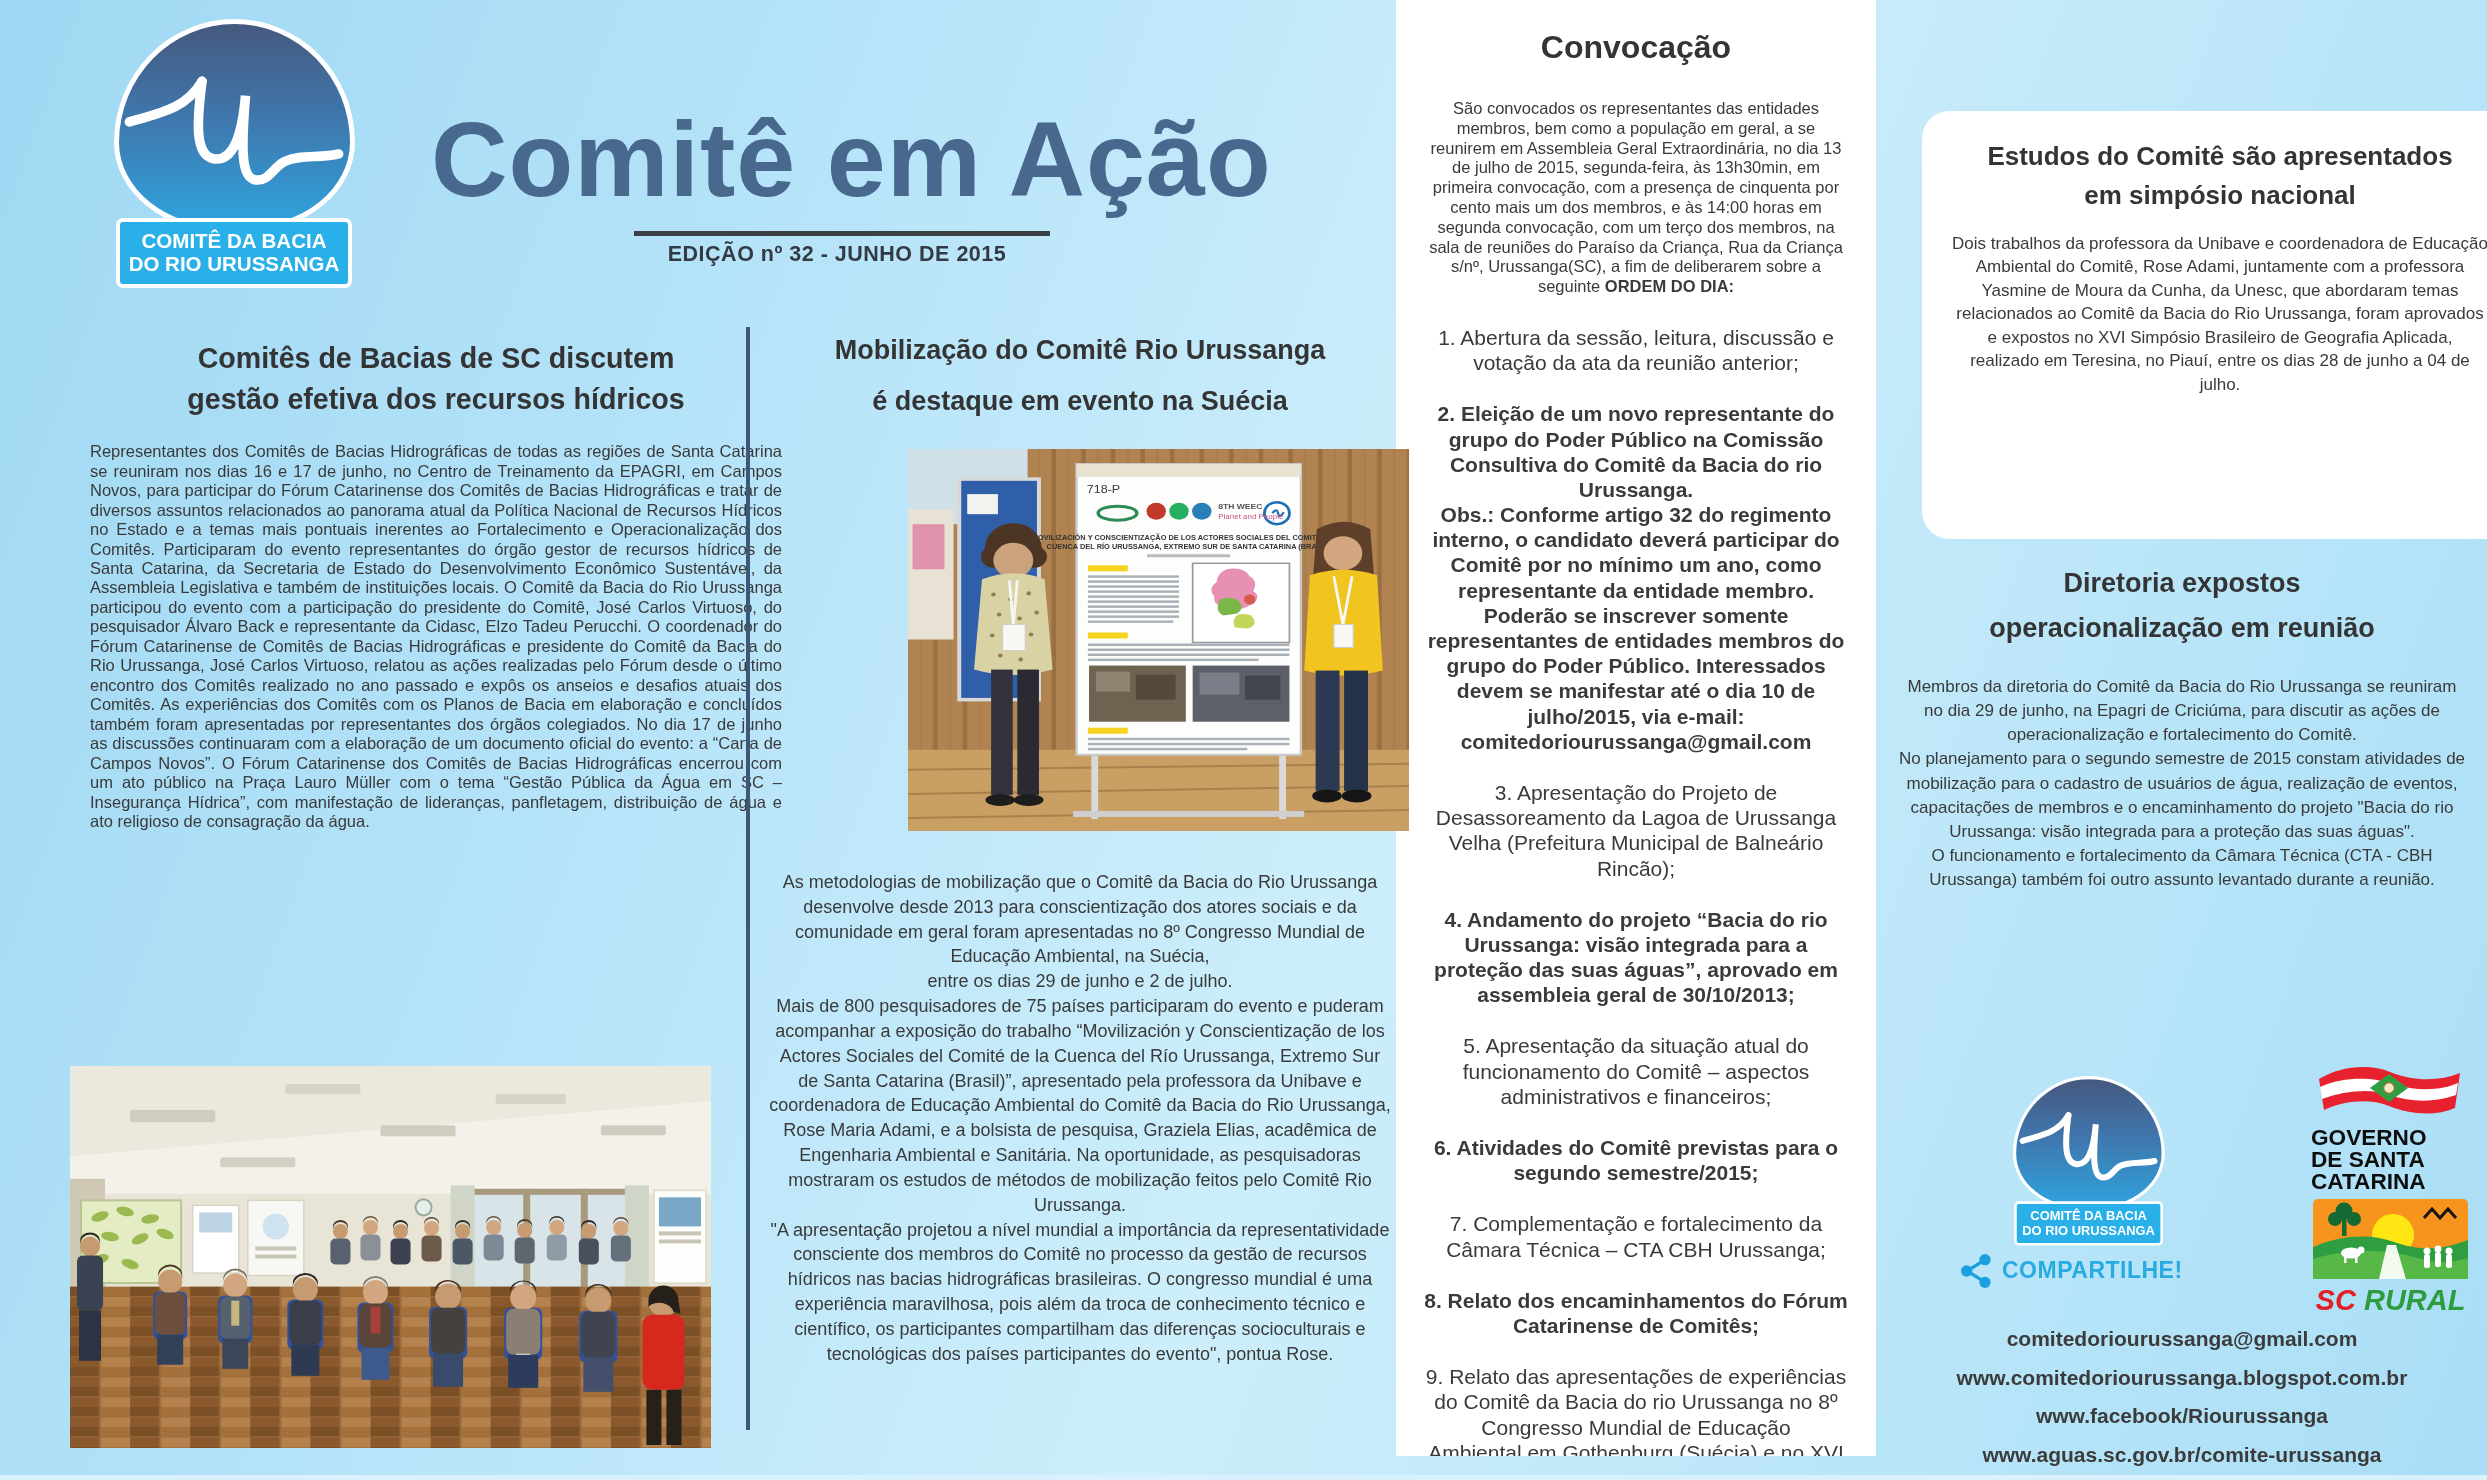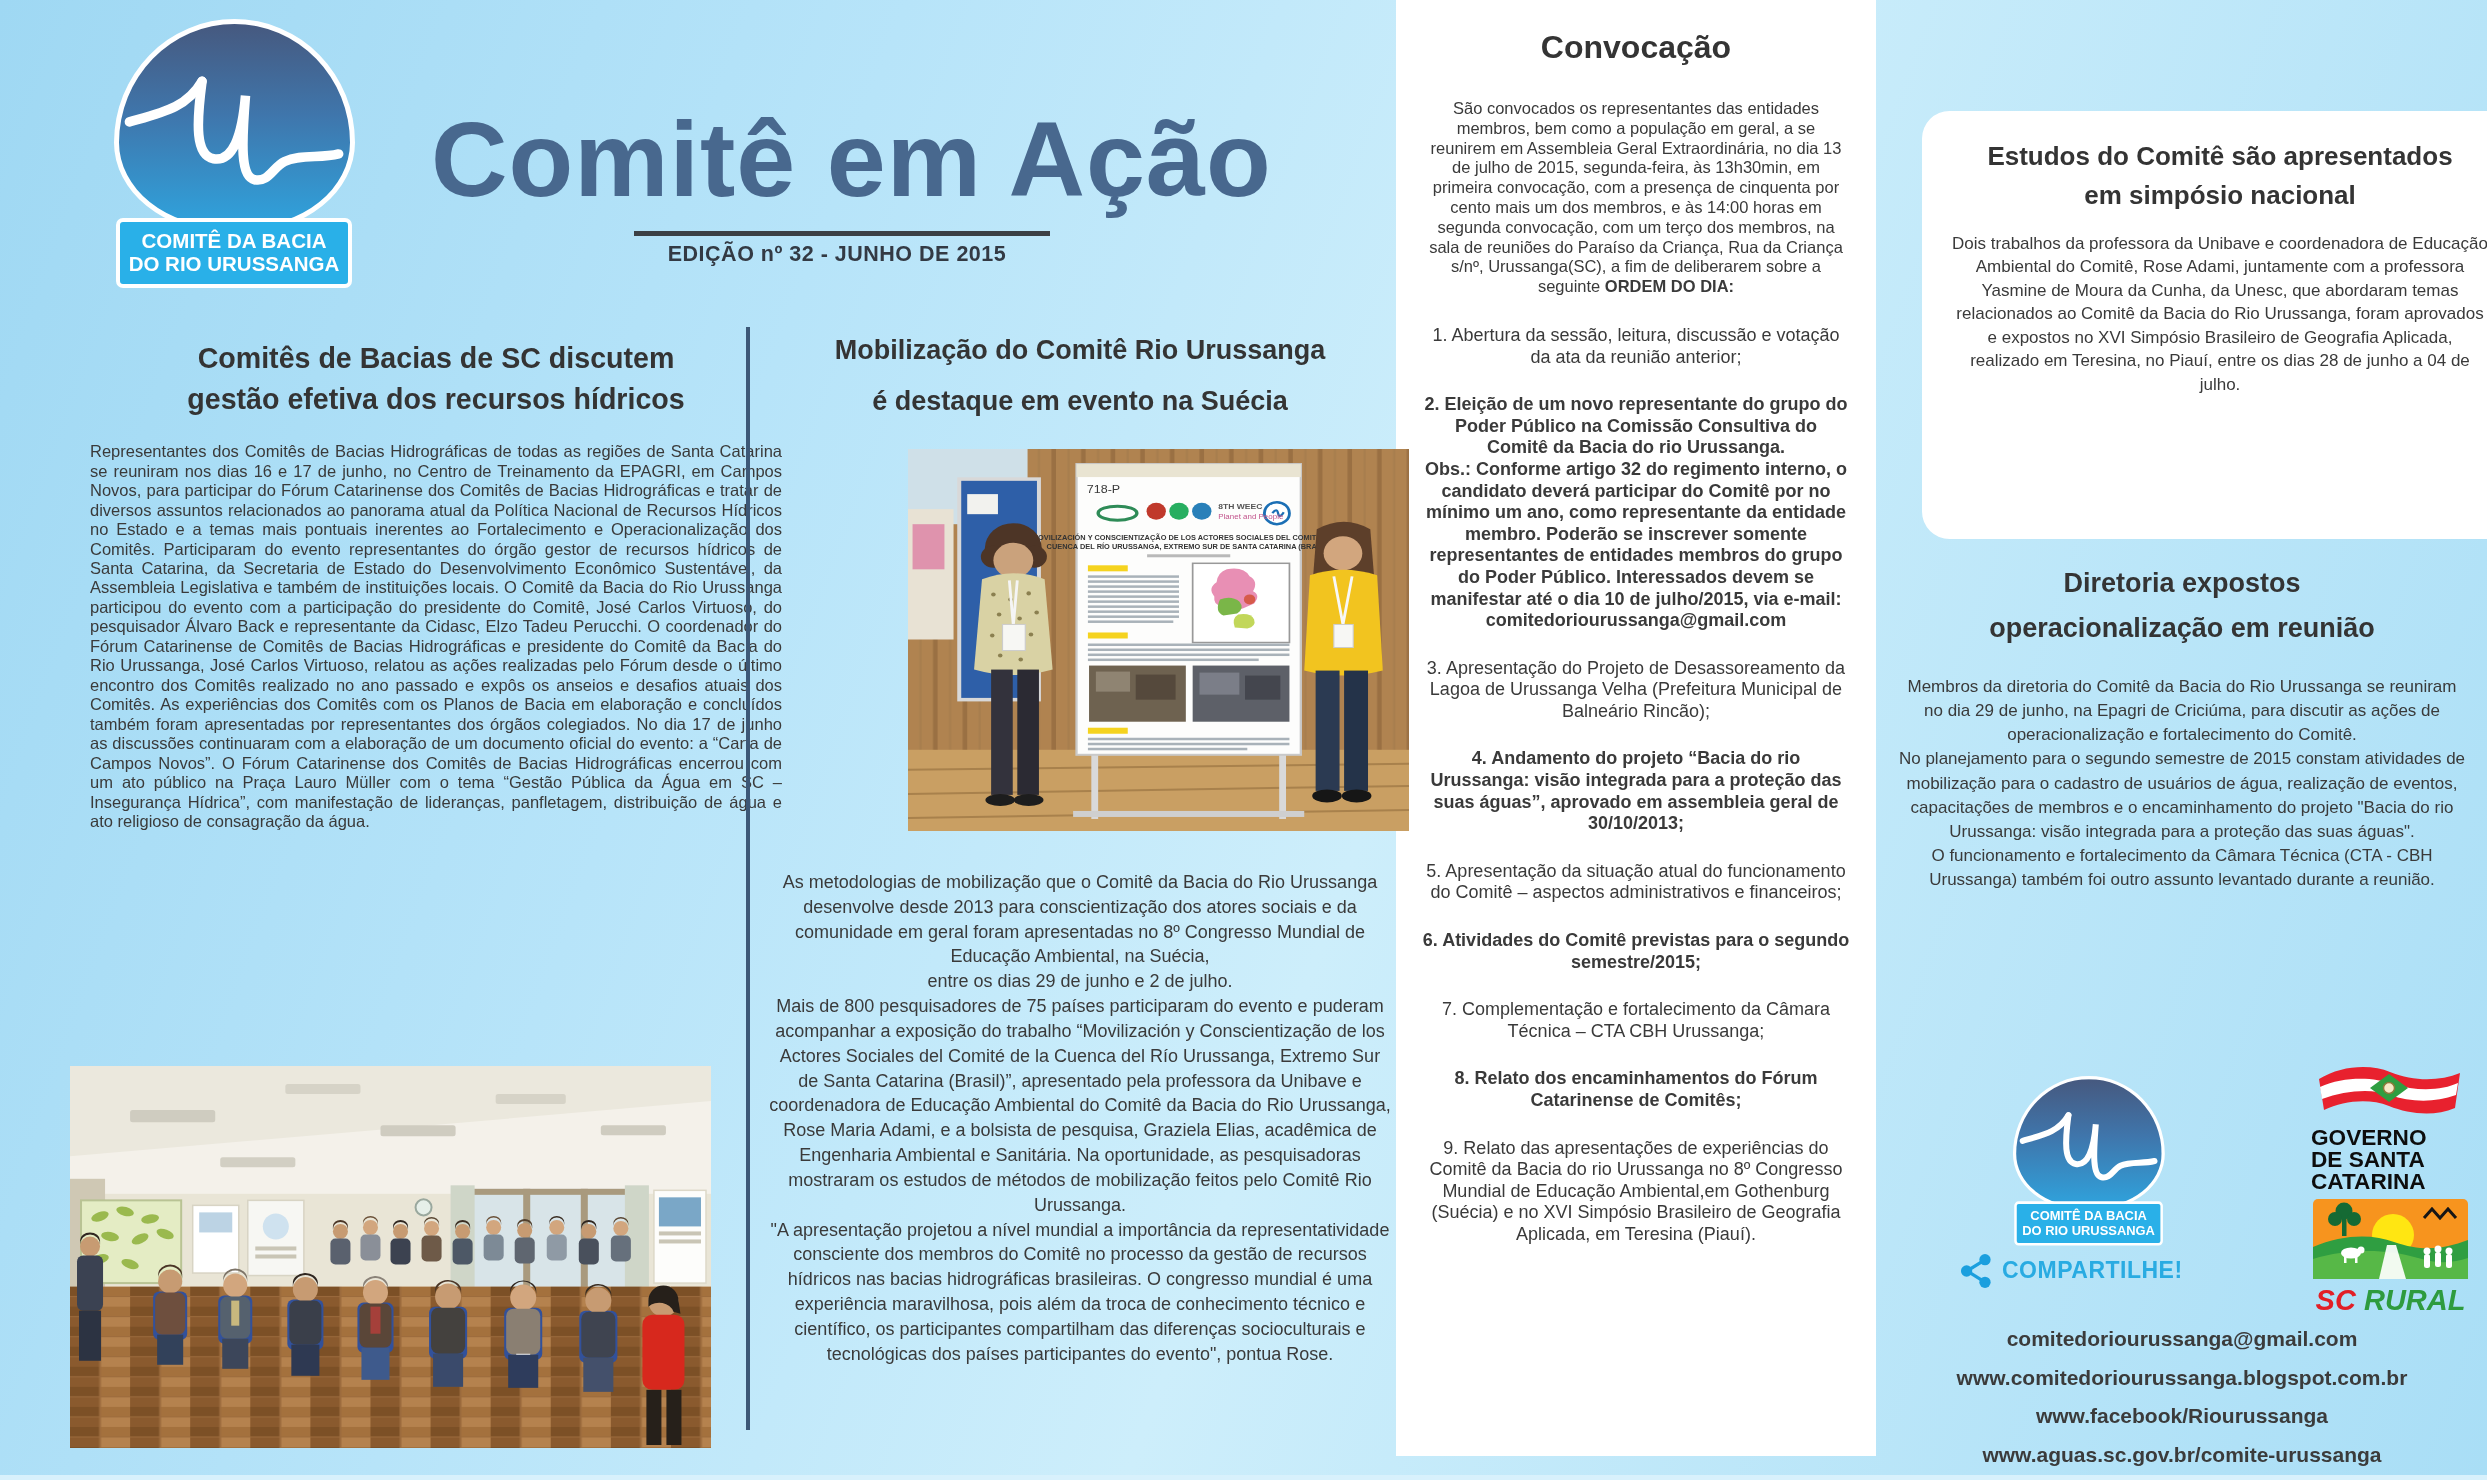--- a/index.html
+++ b/index.html
@@ -41,21 +41,21 @@
             line-height:1.9;color:#343434;white-space:pre-line;}
   .photo-mid{left:908px;top:449px;width:501px;height:382px;}
   .mid-body{left:768px;top:870px;width:624px;font-size:18px;line-height:1.38;text-align:center;white-space:pre-line;}
 
   
   .conv-col{left:1396px;top:0;width:480px;height:1456px;background:#ffffff;box-sizing:border-box;
             padding:29px 26px 0;text-align:center;overflow:hidden;}
   .conv-head{font-size:32px;font-weight:bold;color:#343434;margin:0 0 33px;}
   .conv-intro{font-size:16.5px;line-height:1.2;margin:0 0 28px;}
   .conv-intro b{font-weight:bold;}
-  .conv-item{font-size:18px;line-height:1.2;margin:16px 0 26px;white-space:pre-line;}
+  .conv-item{font-size:21px;line-height:1.2;margin:16px 0 26px;white-space:pre-line;}
   .conv-item.bold{font-weight:bold;}
 
   
   .simposio-box{left:1891px;top:111px;width:596px;height:428px;background:#fff;
                 border-radius:27.6px 0 0 27.6px;box-sizing:border-box;padding:26px 29px 0;text-align:center;margin-left:31px;}
   .h-simposio{font-size:26px;font-weight:bold;line-height:1.5;color:#343434;margin:0 0 17px;white-space:pre-line;}
   .b-simposio{font-size:17px;line-height:1.38;}
   .diretoria{left:1877px;top:561px;width:610px;text-align:center;box-sizing:border-box;padding:0 20px;}
   .h-diretoria{font-size:27px;font-weight:bold;line-height:1.65;color:#343434;margin:0 0 25px;white-space:pre-line;}
   .b-diretoria{font-size:17px;line-height:1.42;white-space:pre-line;}

